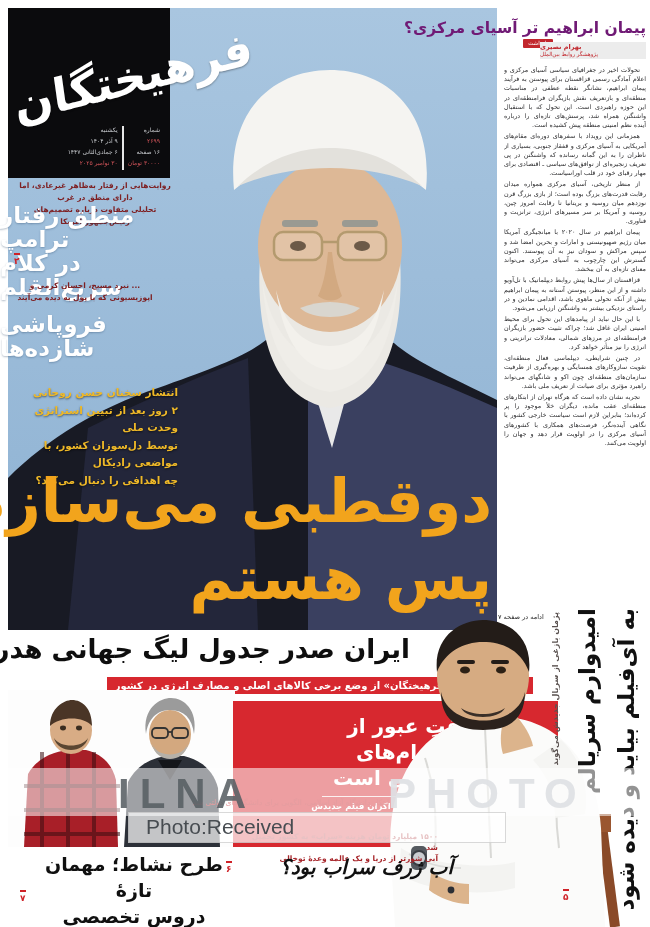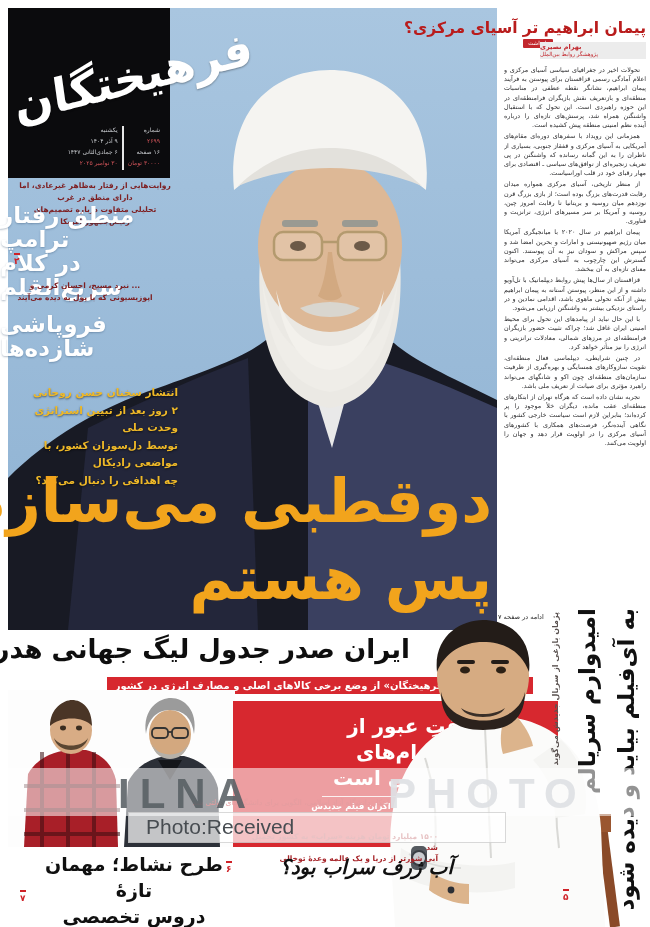--- a/index.html
+++ b/index.html
@@ -24,21 +24,21 @@
   .h1{left:0px;top:203px;width:172px;}
   .k2{left:6px;top:280px;width:158px;}
   .h2{left:0px;top:312px;width:172px;}
   .pgnum{color:#cf2228;font-size:9px;font-weight:bold;border-top:2px solid #cf2228;padding-top:1px;line-height:10px;}
   .yellow-kicker{left:2px;top:384px;width:176px;color:#efb928;font-size:10.5px;font-weight:900;
                  text-align:right;line-height:17.5px;direction:rtl;
                  text-shadow:0 1px 2px rgba(0,0,0,.55);}
   .big-yellow{left:30px;top:463px;width:462px;color:#f2a41c;font-weight:900;font-size:60px;
               line-height:77px;text-align:right;direction:rtl;white-space:nowrap;}
   
-  .tr-headline{left:470px;top:19px;width:176px;color:#b91c1c;font-size:15.5px;font-weight:900;
+  .tr-headline{left:470px;top:19px;width:176px;color:#701a75;font-size:15.5px;font-weight:900;
                text-align:right;direction:rtl;white-space:nowrap;}
   .tr-tag{left:523px;top:39px;width:30px;height:9px;background:#c2272d;color:#fff;font-size:5.5px;
           text-align:center;line-height:9px;border-radius:1px;}
   .byline-bar{left:540px;top:42px;width:106px;height:17px;background:#ececec;direction:rtl;
               text-align:left;padding:1px 4px 0 0;box-sizing:border-box;}
   .byline-bar .name{color:#c2272d;font-size:6.5px;font-weight:bold;line-height:8px;display:block;}
   .byline-bar .role{color:#c2272d;font-size:5.5px;line-height:7px;display:block;}
   .bodycol{left:504px;top:66px;width:142px;height:545px;overflow:hidden;direction:rtl;
            text-align:justify;color:#2d2d2f;font-size:6.4px;line-height:9.2px;}
   .bodycol p{margin:0 0 2px;text-indent:6px;}

